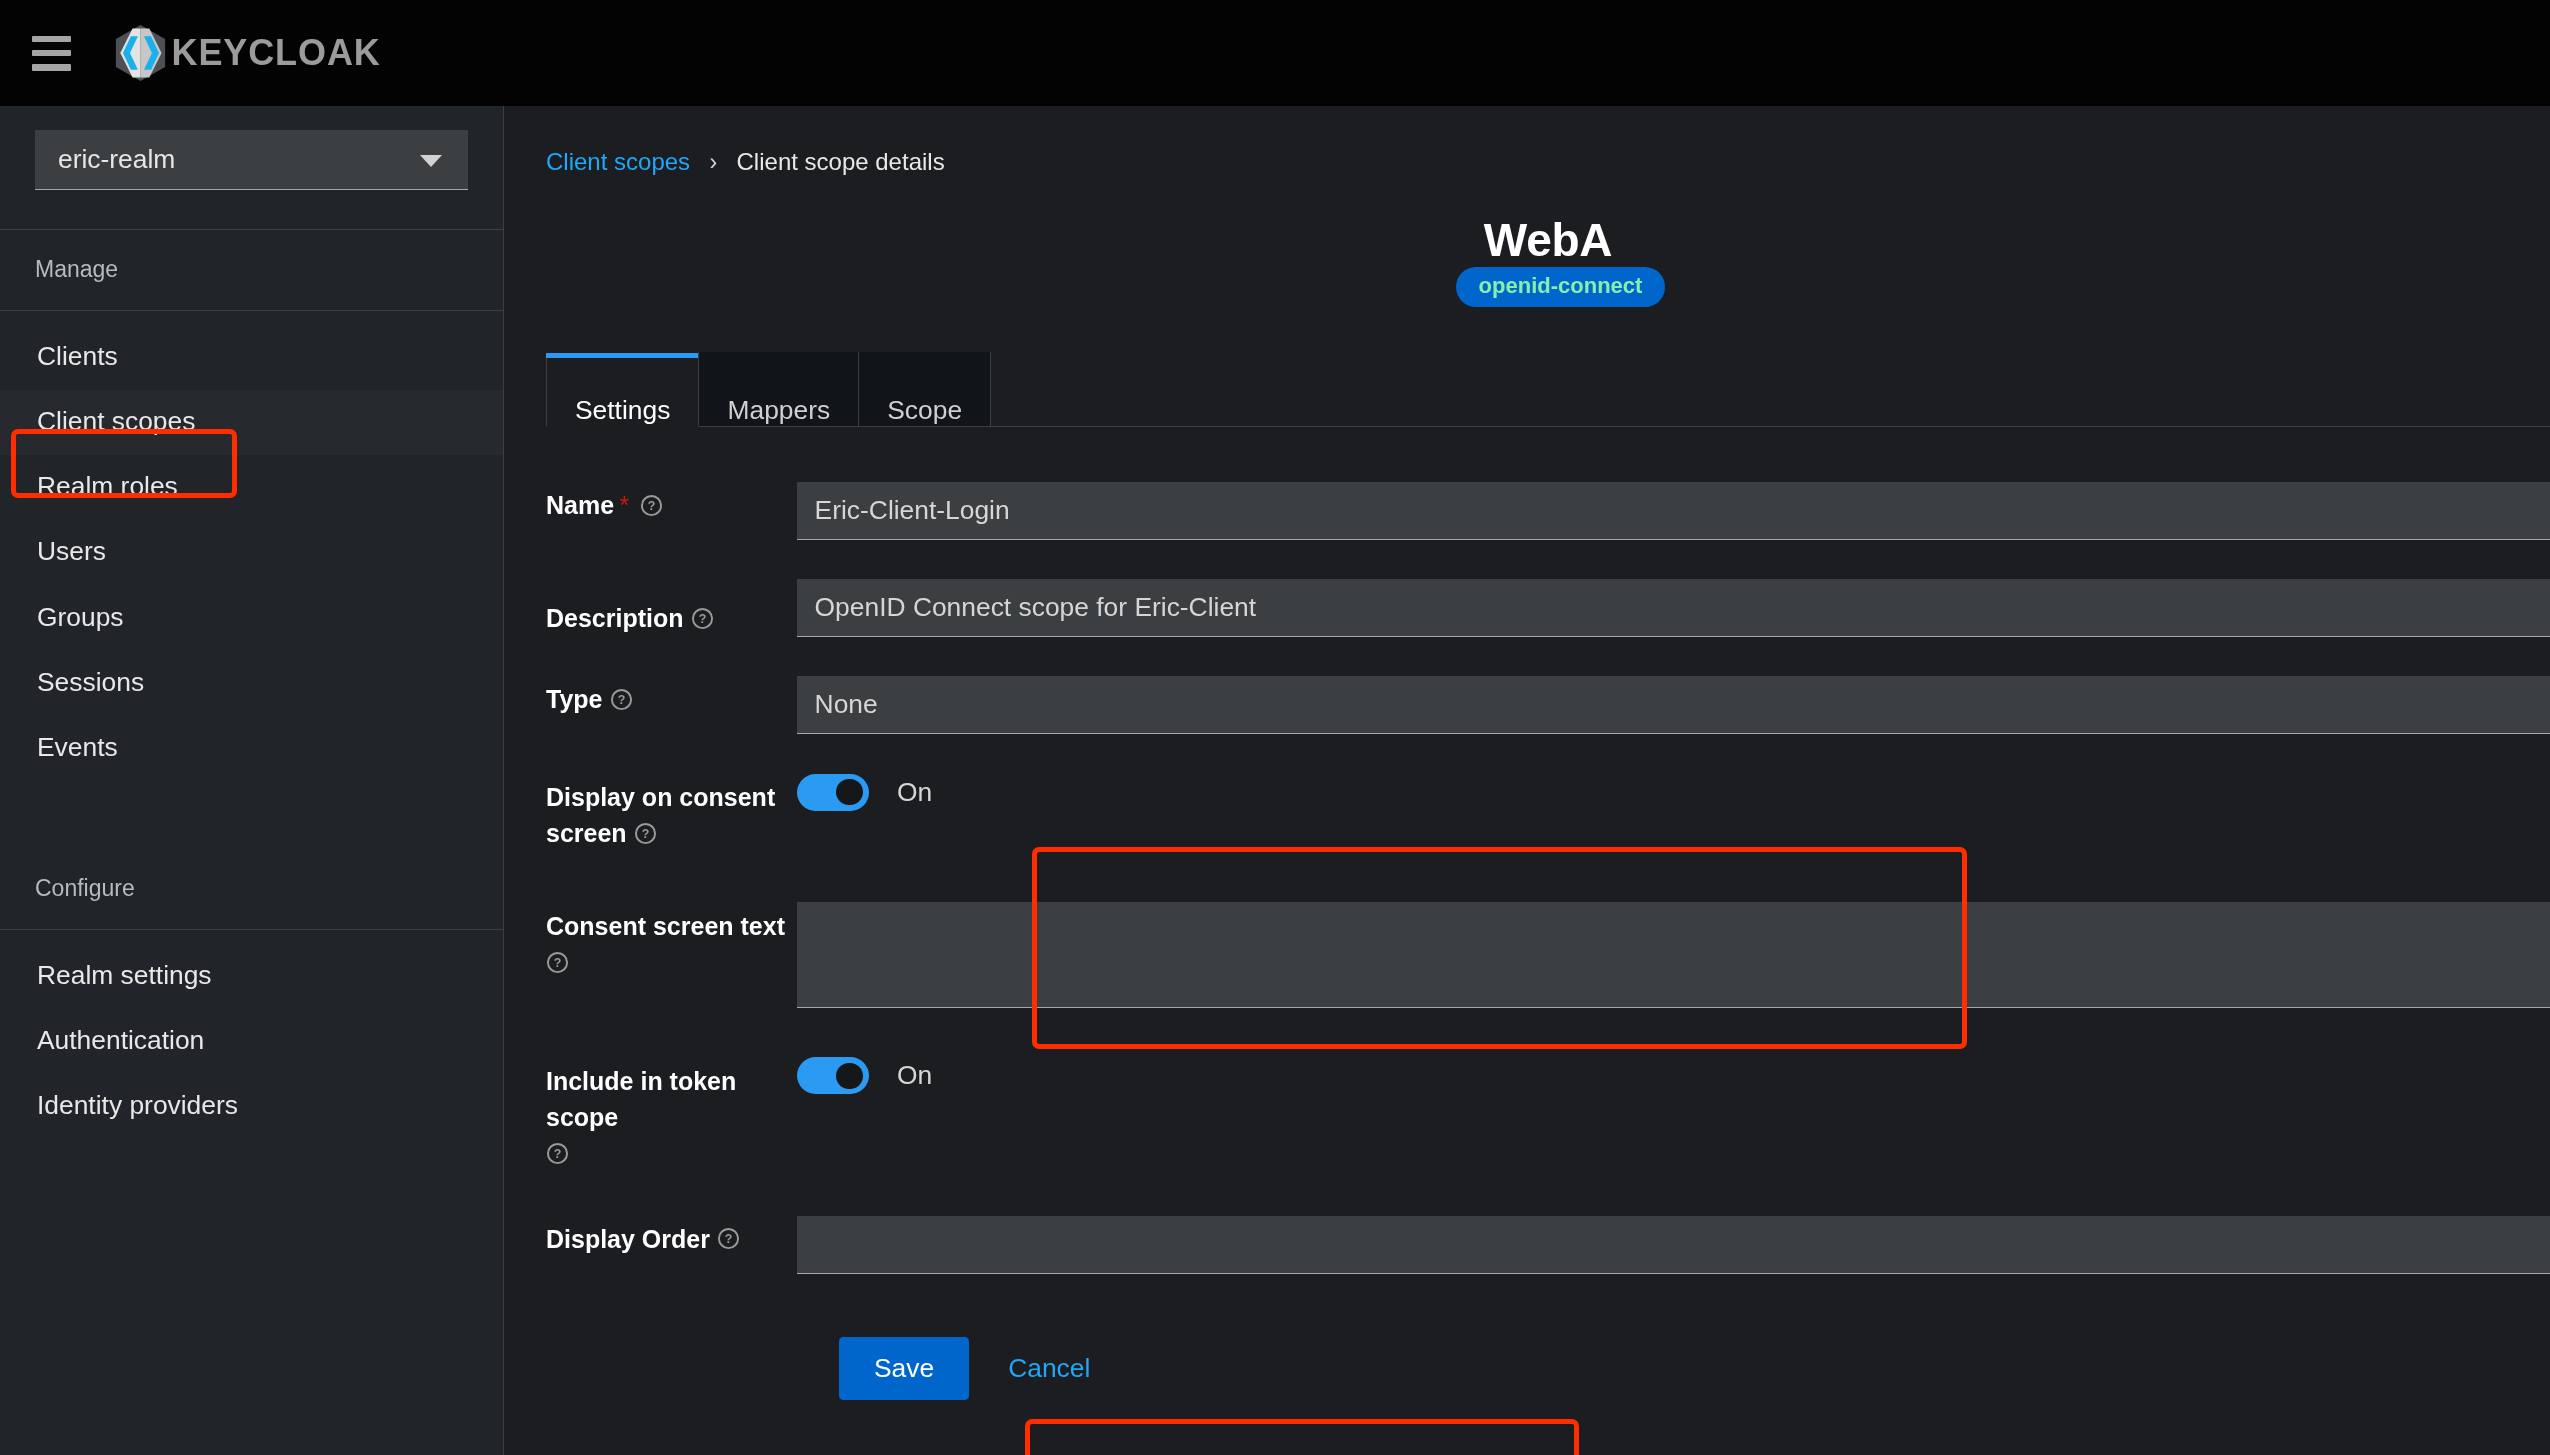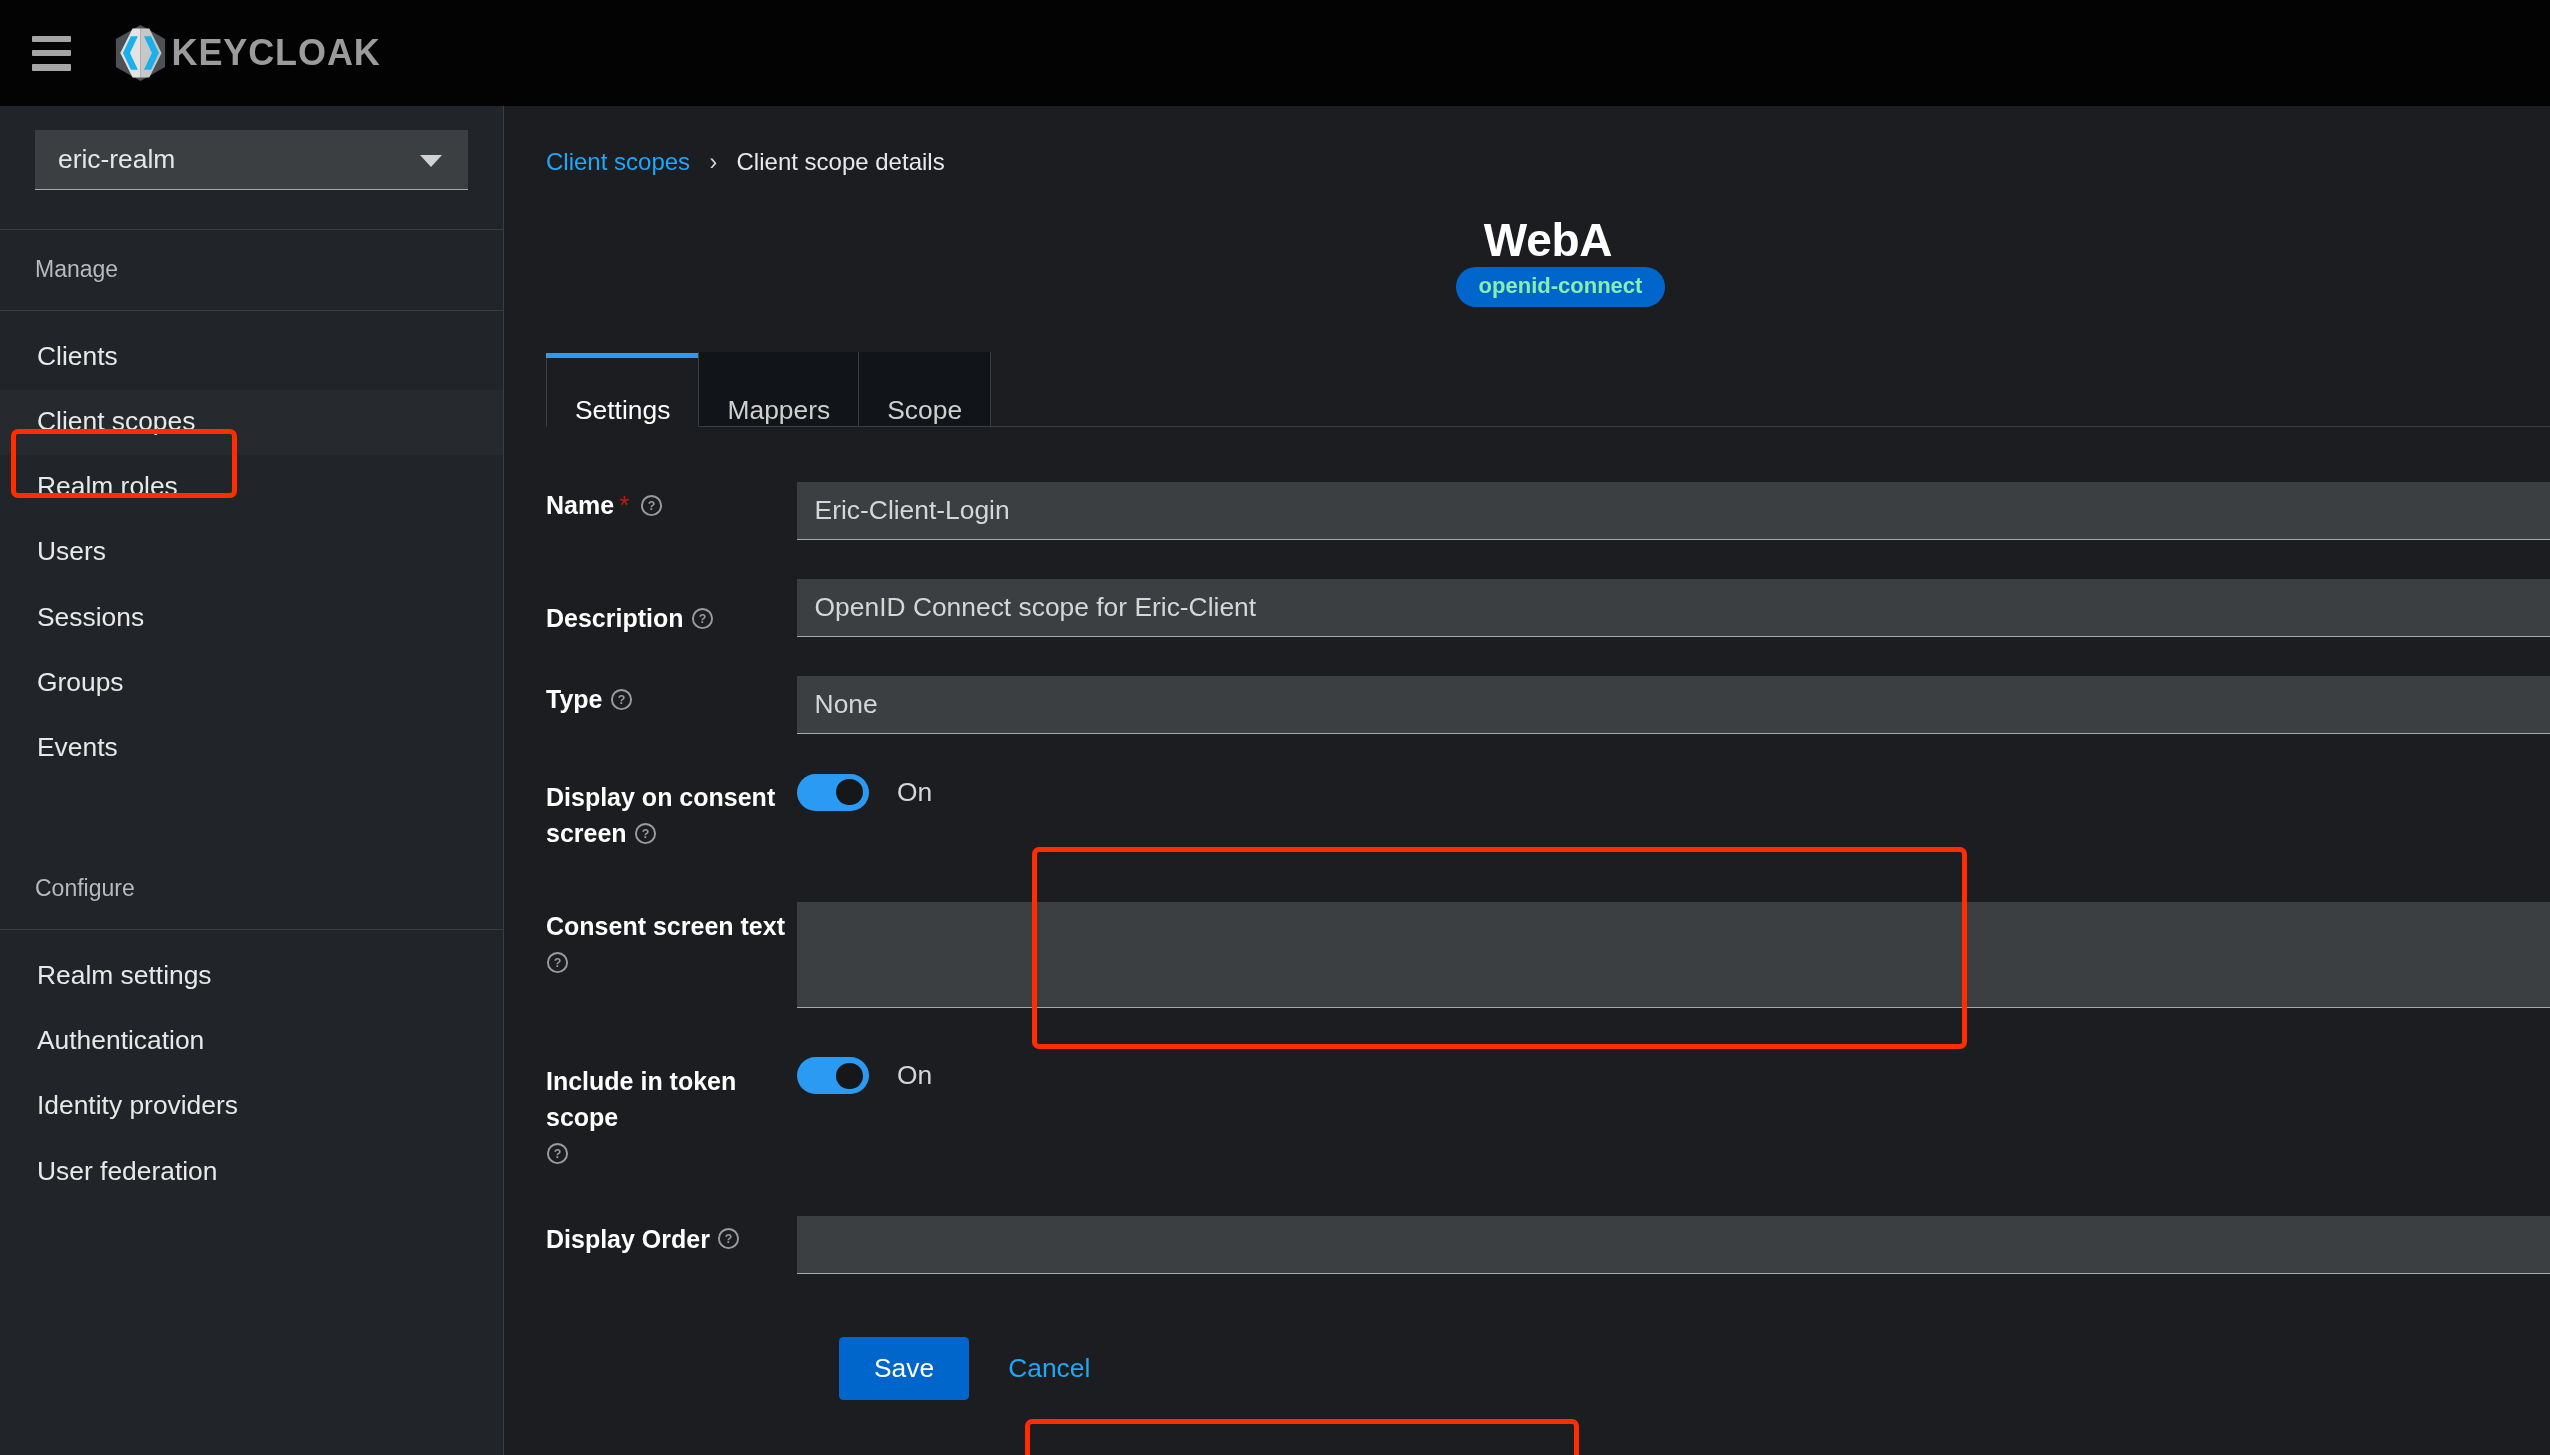--- a/index.html
+++ b/index.html
@@ -302,46 +302,43 @@
         <div class="nav-item active">
           <span>Client scopes</span>
         </div>
         <div class="nav-item">
           <span>Realm roles</span>
         </div>
         <div class="nav-item">
           <span>Users</span>
         </div>
         <div class="nav-item">
+          <span>Groups</span>
+        </div>
+        <div class="nav-item">
           <span>Sessions</span>
-        </div>
-        <div class="nav-item">
-          <span>Groups</span>
         </div>
         <div class="nav-item">
           <span>Events</span>
         </div>
       </div>
 
       <div class="nav-gap"></div>
 
       <div class="nav-section-title">Configure</div>
       <div class="nav-divider"></div>
       <div class="nav-list">
         <div class="nav-item">
           <span>Realm settings</span>
         </div>
         <div class="nav-item">
           <span>Authentication</span>
         </div>
         <div class="nav-item">
           <span>Identity providers</span>
-        </div>
-        <div class="nav-item">
-          <span>User federation</span>
         </div>
       </div>
 
       <div class="annot-nav"></div>
     </div>
 
     <div class="main">
 
       <div class="page-header">
         <div class="breadcrumb">

